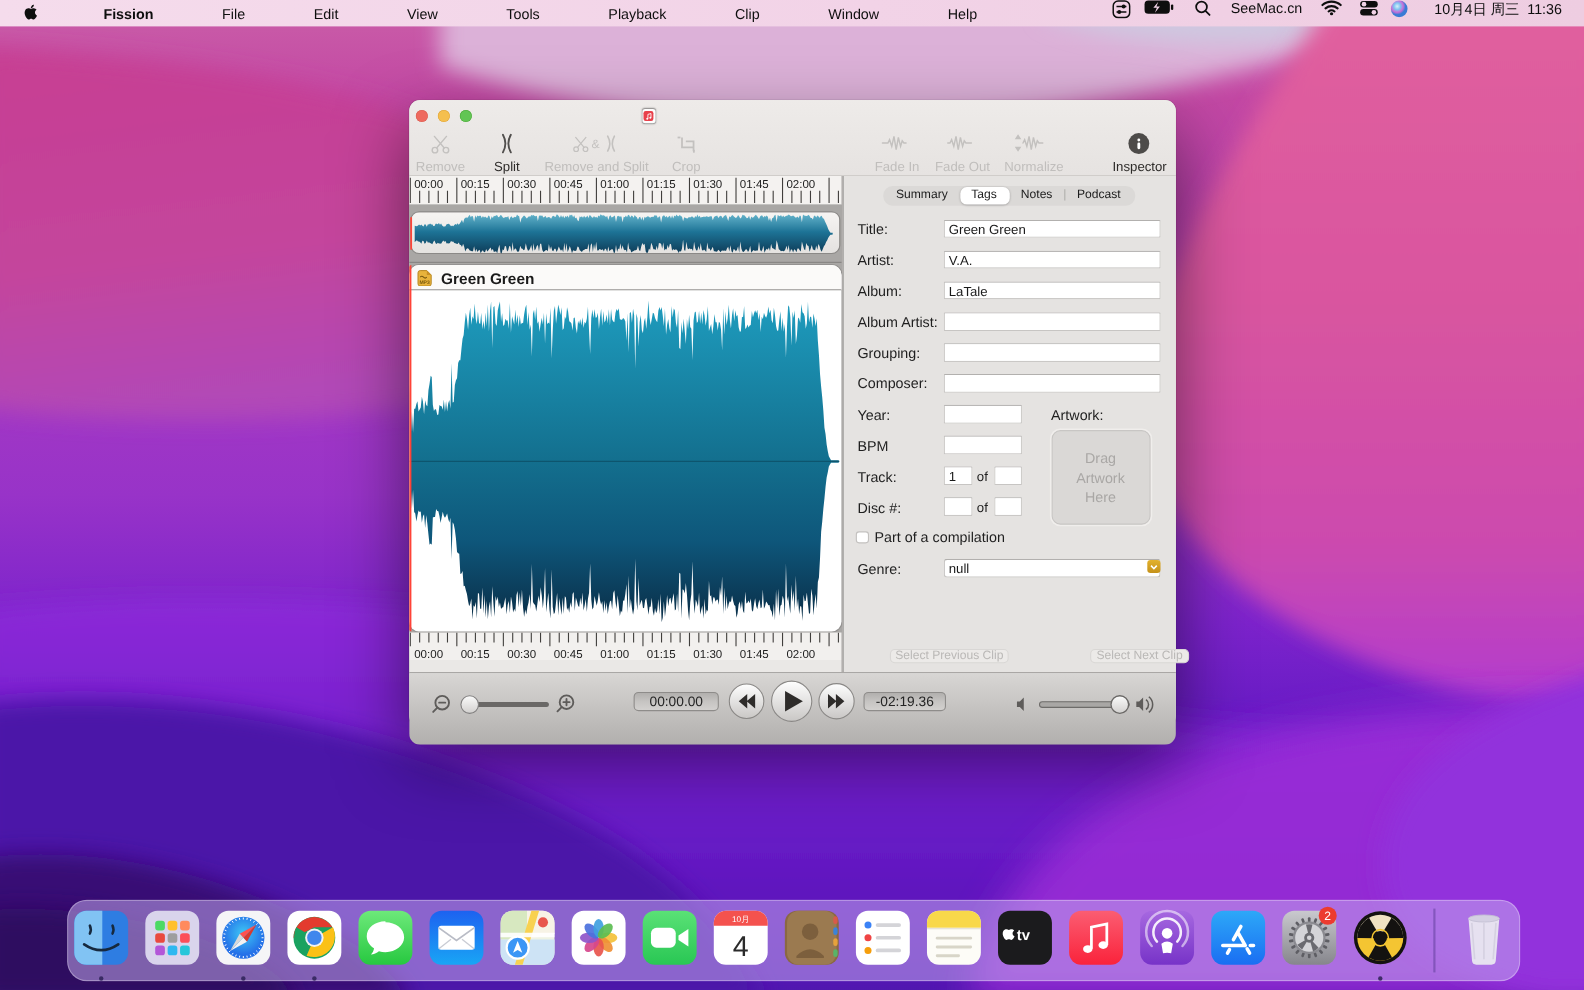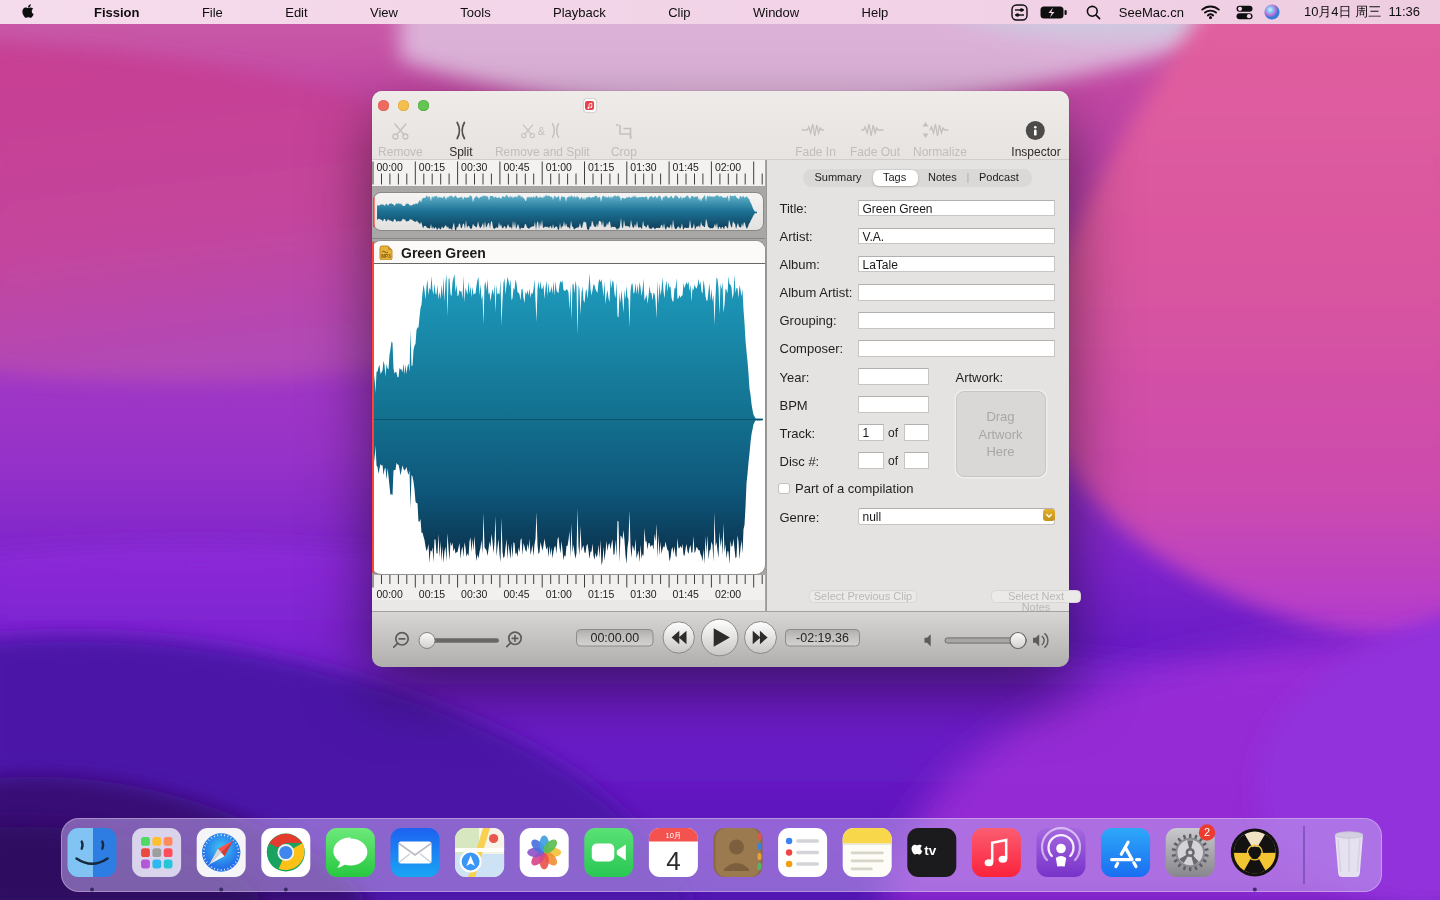--- a/index.html
+++ b/index.html
@@ -17,21 +17,21 @@
 #clip { position:absolute; left:0; top:80.5px; width:392.5px; height:333px; background:#fff; border-radius:9px; box-shadow:0 0 0 1px rgba(0,0,0,0.12); }
 #cliphead { position:absolute; left:0; top:0; width:100%; height:23.5px; background:#fbfaf9; border-bottom:1px solid #6a6866; border-radius:9px 9px 0 0; }
 #cliphead b { position:absolute; left:29px; top:4.5px; font-size:14px; color:#1b1b1b; }
 #inspector { position:absolute; left:394px; top:69px; width:303px; height:451px; background:#e5e3e1; border-left:1px solid #9b9997; }
 #insform { position:absolute; left:0; top:0; width:697px; height:570px; font-size:12px; }
 .lab { position:absolute; left:407.5px; font-size:13px; color:#1f1f1f; }
 .of { position:absolute; left:516px; font-size:12px; color:#1f1f1f; }
 .fld { position:absolute; height:16.5px; background:#fff; border:1px solid #c7c5c3; border-top-color:#b2b0ae; font-size:12px; color:#1a1a1a; padding:1px 4px; border-radius:1px; }
 #tabs { position:absolute; left:430.5px; top:78px; width:229.5px; height:17.5px; background:#dbd9d7; border-radius:8.5px; font-size:11px; color:#1c1c1c; }
 #tabsel { position:absolute; left:70px; top:0.5px; width:45px; height:16.5px; background:#fff; border-radius:6px; box-shadow:0 0.5px 2px rgba(0,0,0,0.3); }
-#botbar { position:absolute; left:0; top:520px; width:697px; height:56px; border-radius:0 0 10px 10px; background:linear-gradient(#d8d6d4,#b1afad); border-top:1px solid #a3a19f; }
+#botbar { position:absolute; left:0; top:520px; width:697px; height:66px; border-radius:0 0 10px 10px; background:linear-gradient(#d8d6d4,#b1afad); border-top:1px solid #a3a19f; }
 #dock { position:absolute; left:61px; top:818px; width:1321px; height:74px; border-radius:18px; background:rgba(198,172,240,0.52); border:1px solid rgba(255,255,255,0.3); }
 #docksep { position:absolute; left:1303px; top:826px; width:1.5px; height:58px; background:rgba(70,45,130,0.4); }
 .selbtn { position:absolute; height:13.5px; background:#eceae8; border:1px solid #d9d7d5; border-radius:4.5px; font-size:11px; color:#bab8b6; text-align:center; line-height:11.5px;margin-left:28px; }
 </style></head>
 <body>
 <div id="screen">
 <svg id="wall" width="1440" height="900" viewBox="0 0 1440 900">
 <defs>
 <linearGradient id="base" x1="0" y1="0" x2="0" y2="1">
 <stop offset="0" stop-color="#ca5fa8"></stop>
@@ -86,21 +86,21 @@
       </svg>
 <span class="mi" style="font-weight:bold;margin-left:19px">Fission</span>
 <span class="mi">File</span>
       <span class="mi">Edit</span>
       <span class="mi">View</span>
       <span class="mi">Tools</span>
       <span class="mi">Playback</span>
       <span class="mi">Clip</span>
       <span class="mi">Window</span>
       <span class="mi">Help</span>
-<div style="position:absolute;right:0;top:0;height:24px;display:flex;align-items:center;">
+<div style="position:absolute;right:0;top:0;height:24px;display:flex;">
 <svg width="17" height="17" viewBox="0 0 17 17" style="margin-right:12px">
           <rect x="1" y="1" width="15" height="15" rx="4.5" fill="none" stroke="#0e0e0e" stroke-width="1.4"></rect>
           <line x1="4" y1="6" x2="13" y2="6" stroke="#0e0e0e" stroke-width="1.4"></line>
           <line x1="4" y1="11" x2="13" y2="11" stroke="#0e0e0e" stroke-width="1.4"></line>
           <circle cx="10.5" cy="6" r="1.8" fill="#0e0e0e"></circle>
           <circle cx="6.5" cy="11" r="1.8" fill="#0e0e0e"></circle>
         </svg>
 <svg width="27" height="13" viewBox="0 0 27 13" style="margin-right:19px">
           <rect x="0.5" y="0.5" width="23" height="12" rx="3.5" fill="#0e0e0e"></rect>
           <rect x="24.5" y="4" width="2.2" height="5" rx="1.1" fill="#0e0e0e"></rect>
@@ -400,21 +400,21 @@
 <div class="lab" style="left:583.5px;top:279.0px">Artwork:</div>
 <div style="position:absolute;left:583.5px;top:299.5px;width:90px;height:86.5px;border-radius:8px;background:#dad8d6;border:1px solid #c8c6c4;box-shadow:0 0 0 1.5px #f0eeec;color:#a9a7a5;font-size:13px;text-align:center;line-height:17.5px;padding-top:16.5px">Drag<br>Artwork<br>Here</div>
 <div style="position:absolute;left:406px;top:391.5px;width:11.5px;height:11.5px;background:#fff;border:1px solid #c3c1bf;border-radius:3px"></div>
 <div class="lab" style="left:423px;top:390.3px">Part of a compilation</div>
 <div class="lab" style="top:418.5px">Genre:</div>
 <div class="fld" style="left:485.5px;top:416.8px;width:197px;height:17px;border-radius:3px">null</div>
 <div style="position:absolute;left:670.5px;top:417.5px;width:12px;height:12.5px;background:linear-gradient(#e3b22d,#c4911a);border-radius:3px"><svg width="12" height="12.5" viewBox="0 0 12 12.5">
             <path d="M3.4 5.2 l2.6 2.8 l2.6 -2.8" stroke="#fff" stroke-width="1.4" fill="none"></path>
           </svg></div>
 <div class="selbtn" style="left:409px;top:498.5px;width:108px">Select Previous Clip</div>
-<div class="selbtn" style="left:591px;top:498.5px;width:90px">Select Next Notes</div>
+<div class="selbtn" style="left:591px;top:498.5px;width:90px">Select Next Clip</div>
 </div>
 
 <div id="botbar">
 <svg width="697" height="50" viewBox="372 611 697 50">
 <defs>
 <linearGradient id="knob" x1="0" y1="0" x2="0" y2="1">
               <stop offset="0" stop-color="#fbfbfb"></stop>
               <stop offset="1" stop-color="#d2d0ce"></stop>
             </linearGradient>
 <linearGradient id="cbg" x1="0" y1="0" x2="0" y2="1">

